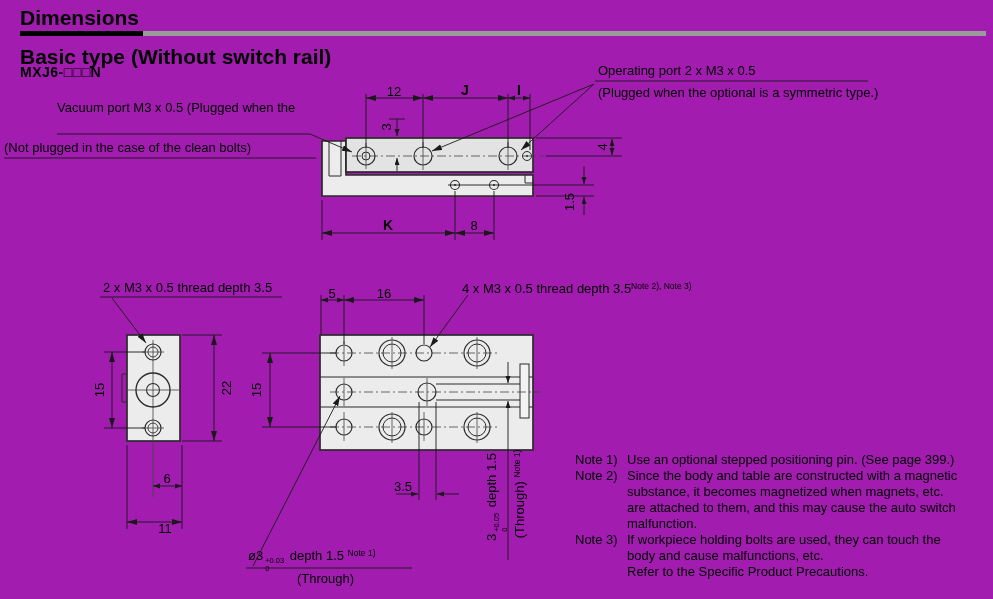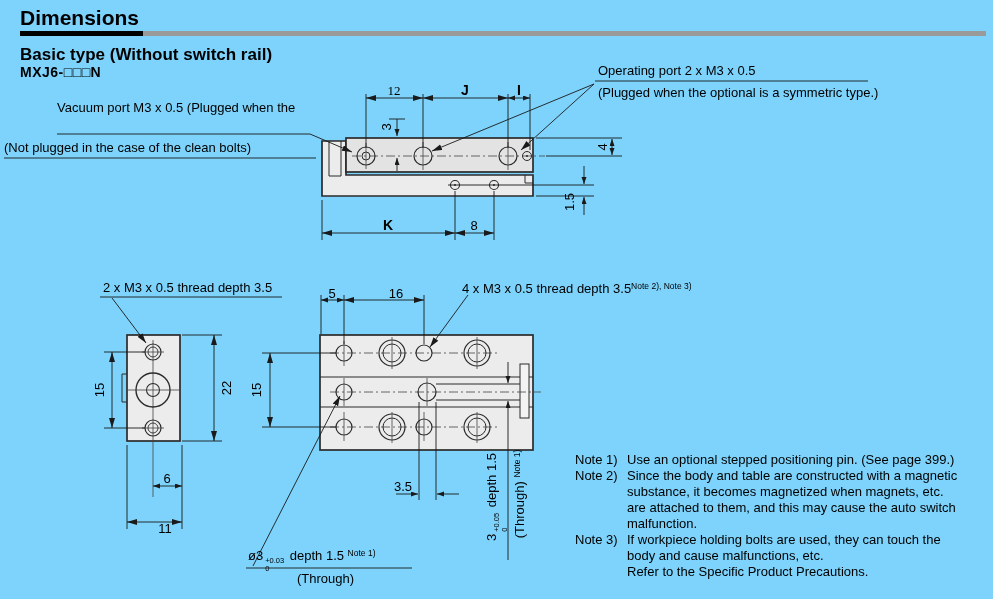--- a/index.html
+++ b/index.html
@@ -1,21 +1,21 @@
 <!DOCTYPE html>
 <html><head>
 <meta charset="utf-8">
 <style>
   html,body{margin:0;padding:0;background:#fff;}
-  #page{position:relative;width:993px;height:599px;background:#7dd3fc;overflow:hidden;
+  #page{position:relative;width:993px;height:599px;background:#a21caf;overflow:hidden;
         font-family:"Liberation Sans","DejaVu Sans",sans-serif;color:#000;}
   #lines{position:absolute;left:0;top:0;}
   .txt{position:absolute;white-space:nowrap;font-size:13px;line-height:1.25;}
   .title{font-size:21px;font-weight:bold;left:20px;top:5px;}
-  .subtitle{font-size:17px;font-weight:bold;left:20px;top:44px;}
+  .subtitle{font-size:21px;font-weight:bold;left:20px;top:44px;}
   .model{font-size:14px;font-weight:bold;left:20px;top:64px;letter-spacing:.5px;}
   .bar{position:absolute;height:5px;top:31px;}
   .bar.black{left:20px;width:123px;background:#000;}
   .bar.gray{left:143px;width:843px;background:#9a9a9a;}
   .dim{position:absolute;font-size:13px;transform:translate(-50%,-50%);white-space:nowrap;}
   .dim.rot{transform:translate(-50%,-50%) rotate(-90deg);}
   .dim.bold{font-weight:bold;font-size:14px;}
   .sup{font-size:8.5px;vertical-align:4px;line-height:0;}
   .tol{display:inline-flex;flex-direction:column;font-size:7.5px;line-height:7.5px;
        vertical-align:-3px;margin:0 2px;}
@@ -222,36 +222,36 @@
 
   <div class="txt" style="left:57px;top:100px;">Vacuum port M3 x 0.5 (Plugged when the</div>
   <div class="txt" style="left:4px;top:140px;">(Not plugged in the case of the clean bolts)</div>
   <div class="txt" style="left:598px;top:63px;">Operating port 2 x M3 x 0.5</div>
   <div class="txt" style="left:598px;top:85px;">(Plugged when the optional is a symmetric type.)</div>
   <div class="txt" style="left:103px;top:280px;">2 x M3 x 0.5 thread depth 3.5</div>
   <div class="txt" style="left:462px;top:281px;">
     <span>4 x M3 x 0.5 thread depth 3.5</span><span class="sup">Note 2), Note 3)</span>
   </div>
 
-  <div class="dim" style="left:394px;top:91px;font-family:Liberation Serif, serif;">12</div>
+  <div class="dim" style="left:394px;top:91px;">12</div>
   <div class="dim bold" style="left:465px;top:90px;">J</div>
   <div class="dim bold" style="left:519px;top:90px;">I</div>
   <div class="dim rot" style="left:386px;top:127px;">3</div>
   <div class="dim rot" style="left:602px;top:147px;">4</div>
   <div class="dim rot" style="left:569px;top:202px;">1.5</div>
   <div class="dim bold" style="left:388px;top:225px;">K</div>
   <div class="dim" style="left:474px;top:225px;">8</div>
 
   <div class="dim rot" style="left:99px;top:390px;">15</div>
   <div class="dim rot" style="left:226px;top:388px;">22</div>
   <div class="dim" style="left:167px;top:478px;">6</div>
   <div class="dim" style="left:153px;top:528px;margin-left:12px;">11</div>
 
   <div class="dim" style="left:332px;top:293px;">5</div>
-  <div class="dim" style="left:384px;top:293px;margin-left:12px;">16</div>
+  <div class="dim" style="left:384px;top:293px;">16</div>
   <div class="dim rot" style="left:256px;top:390px;">15</div>
   <div class="dim" style="left:403px;top:486px;">3.5</div>
 
   <div class="rotlbl" style="left:496px;top:497px;">
     <span>3</span><span class="tol">
         <span>+0.05</span>
         <span>0</span>
       </span><span> depth 1.5</span>
   </div>
   <div class="rotlbl" style="left:519px;top:494px;">

